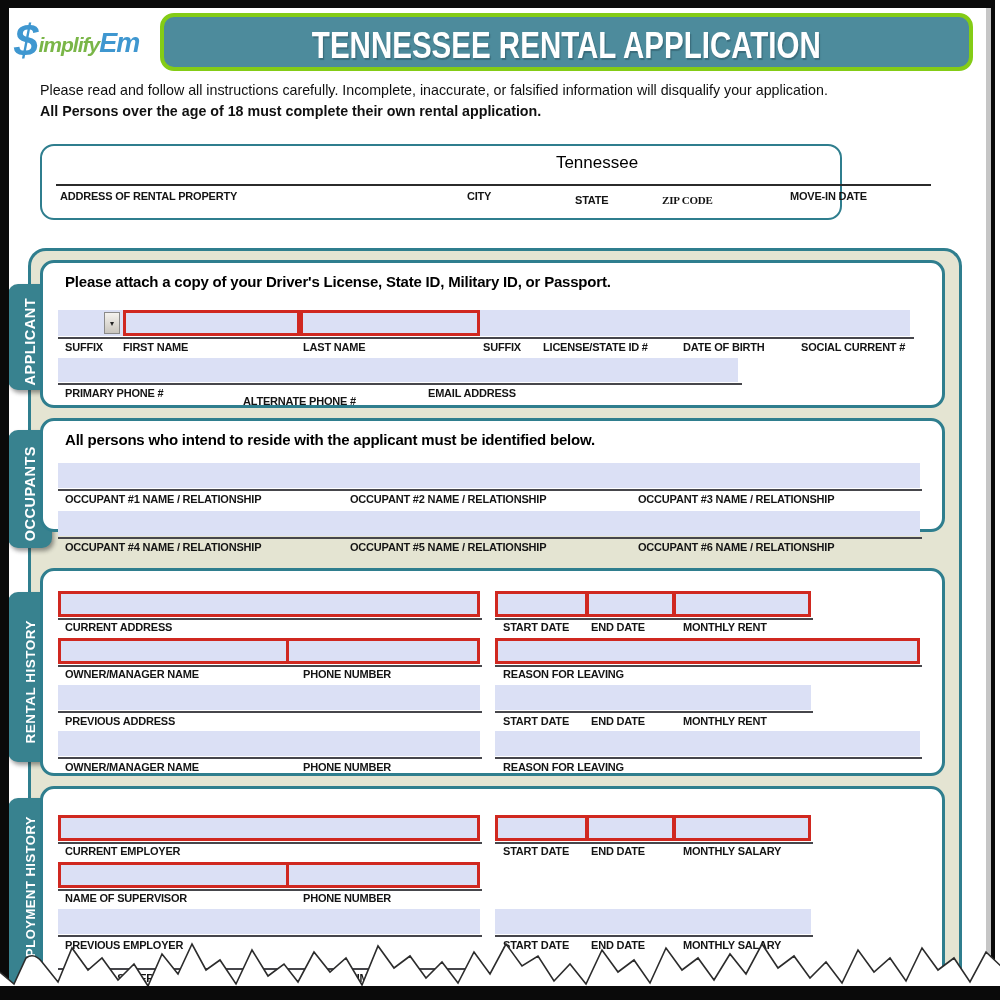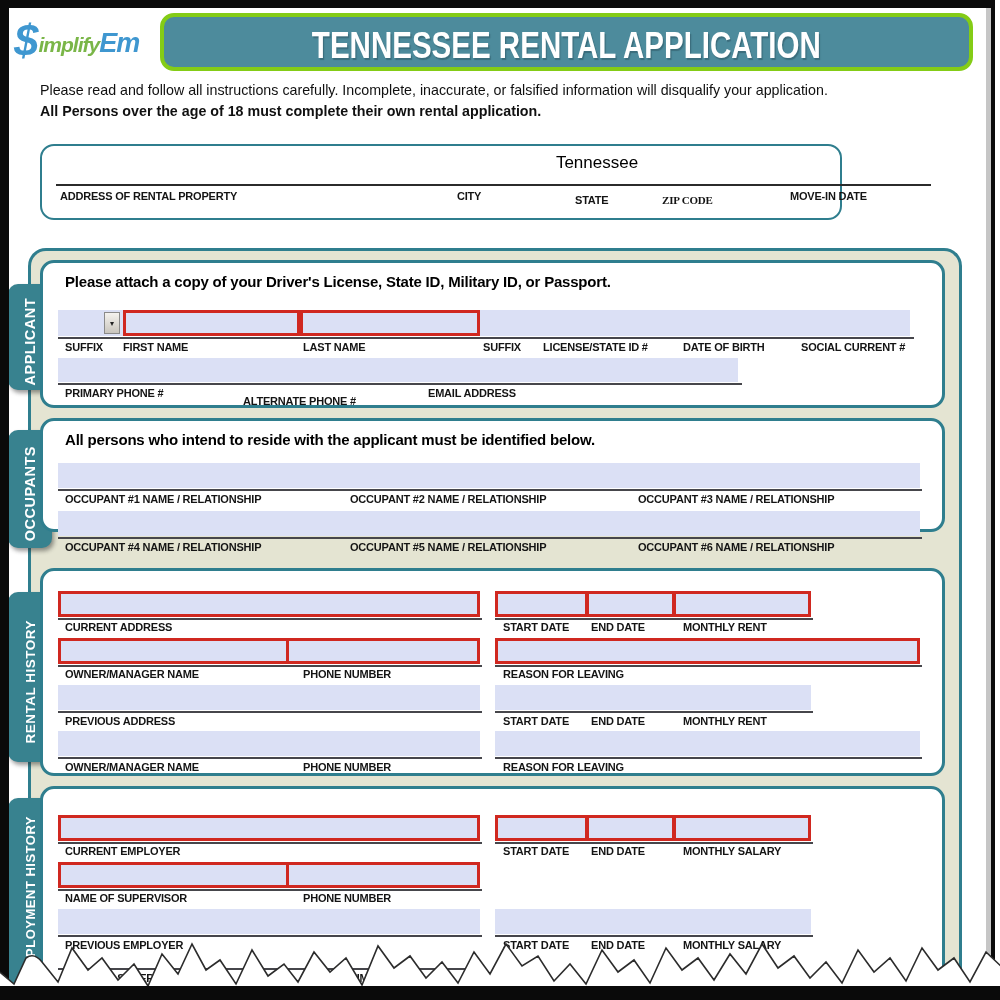--- a/index.html
+++ b/index.html
@@ -70,21 +70,21 @@
 
   <div class="instructions">
     <div>Please read and follow all instructions carefully. Incomplete, inaccurate, or falsified information will disqualify your application.</div>
     <div class="b">All Persons over the age of 18 must complete their own rental application.</div>
   </div>
 
   <div class="roundbox" style="left:40px; top:144px; width:802px; height:76px; border-width:2.5px;">
     <div class="tn" style="left:455px; top:7px; width:200px;">Tennessee</div>
     <div class="tnline" style="left:14px; top:38px; width:875px;"></div>
     <div class="lbl" style="left:18px;  top:44px;">ADDRESS OF RENTAL PROPERTY</div>
-    <div class="lbl" style="left:415px; top:44px;">CITY</div>
+    <div class="lbl" style="left:425px; top:44px;">CITY</div>
     <div class="lbl" style="left:533px; top:48px;">STATE</div>
     <div class="lbl" style="left:620px; top:48px;font-family:Liberation Serif, serif;">ZIP CODE</div>
     <div class="lbl" style="left:748px; top:44px;">MOVE-IN DATE</div>
   </div>
 
   <div class="outerpanel"></div>
 
   <div class="tab" style="top:284px; height:106px;">
     <span style="font-size:14.5px;">APPLICANT</span>
   </div>

